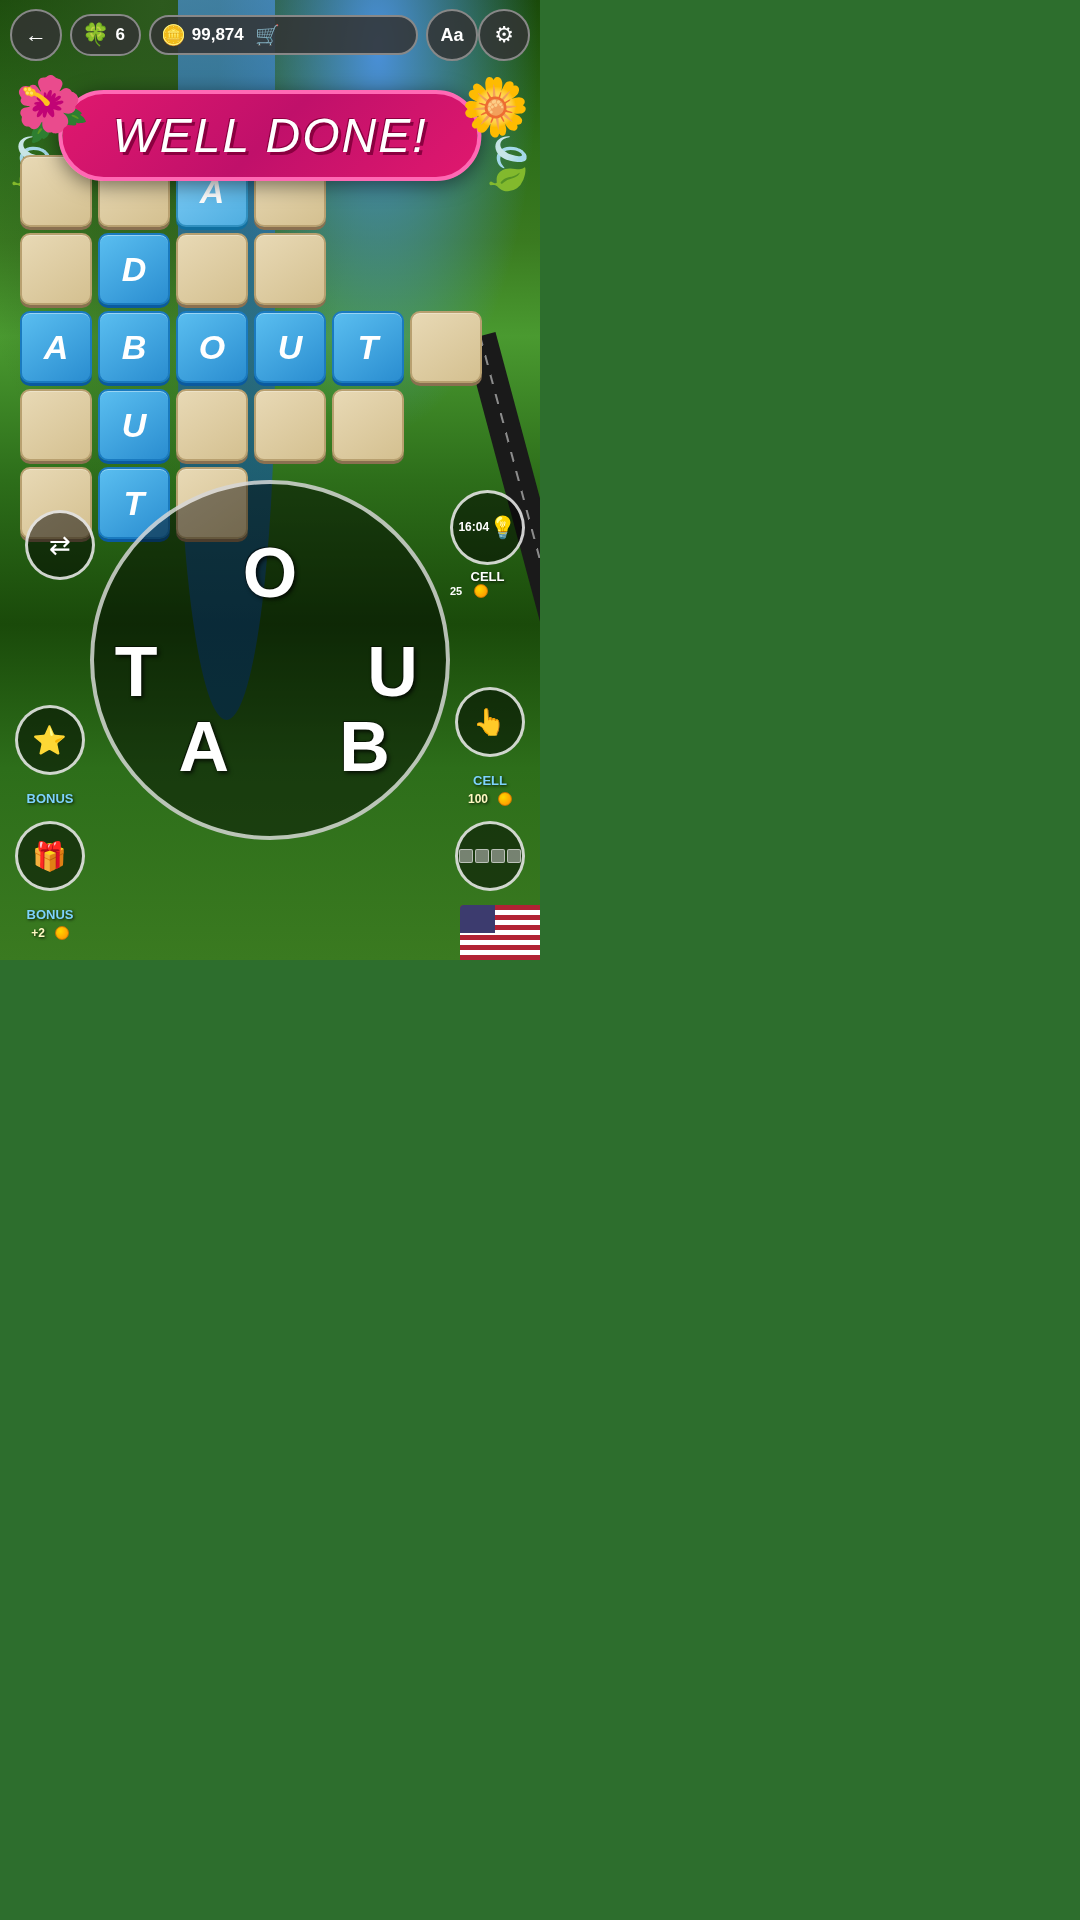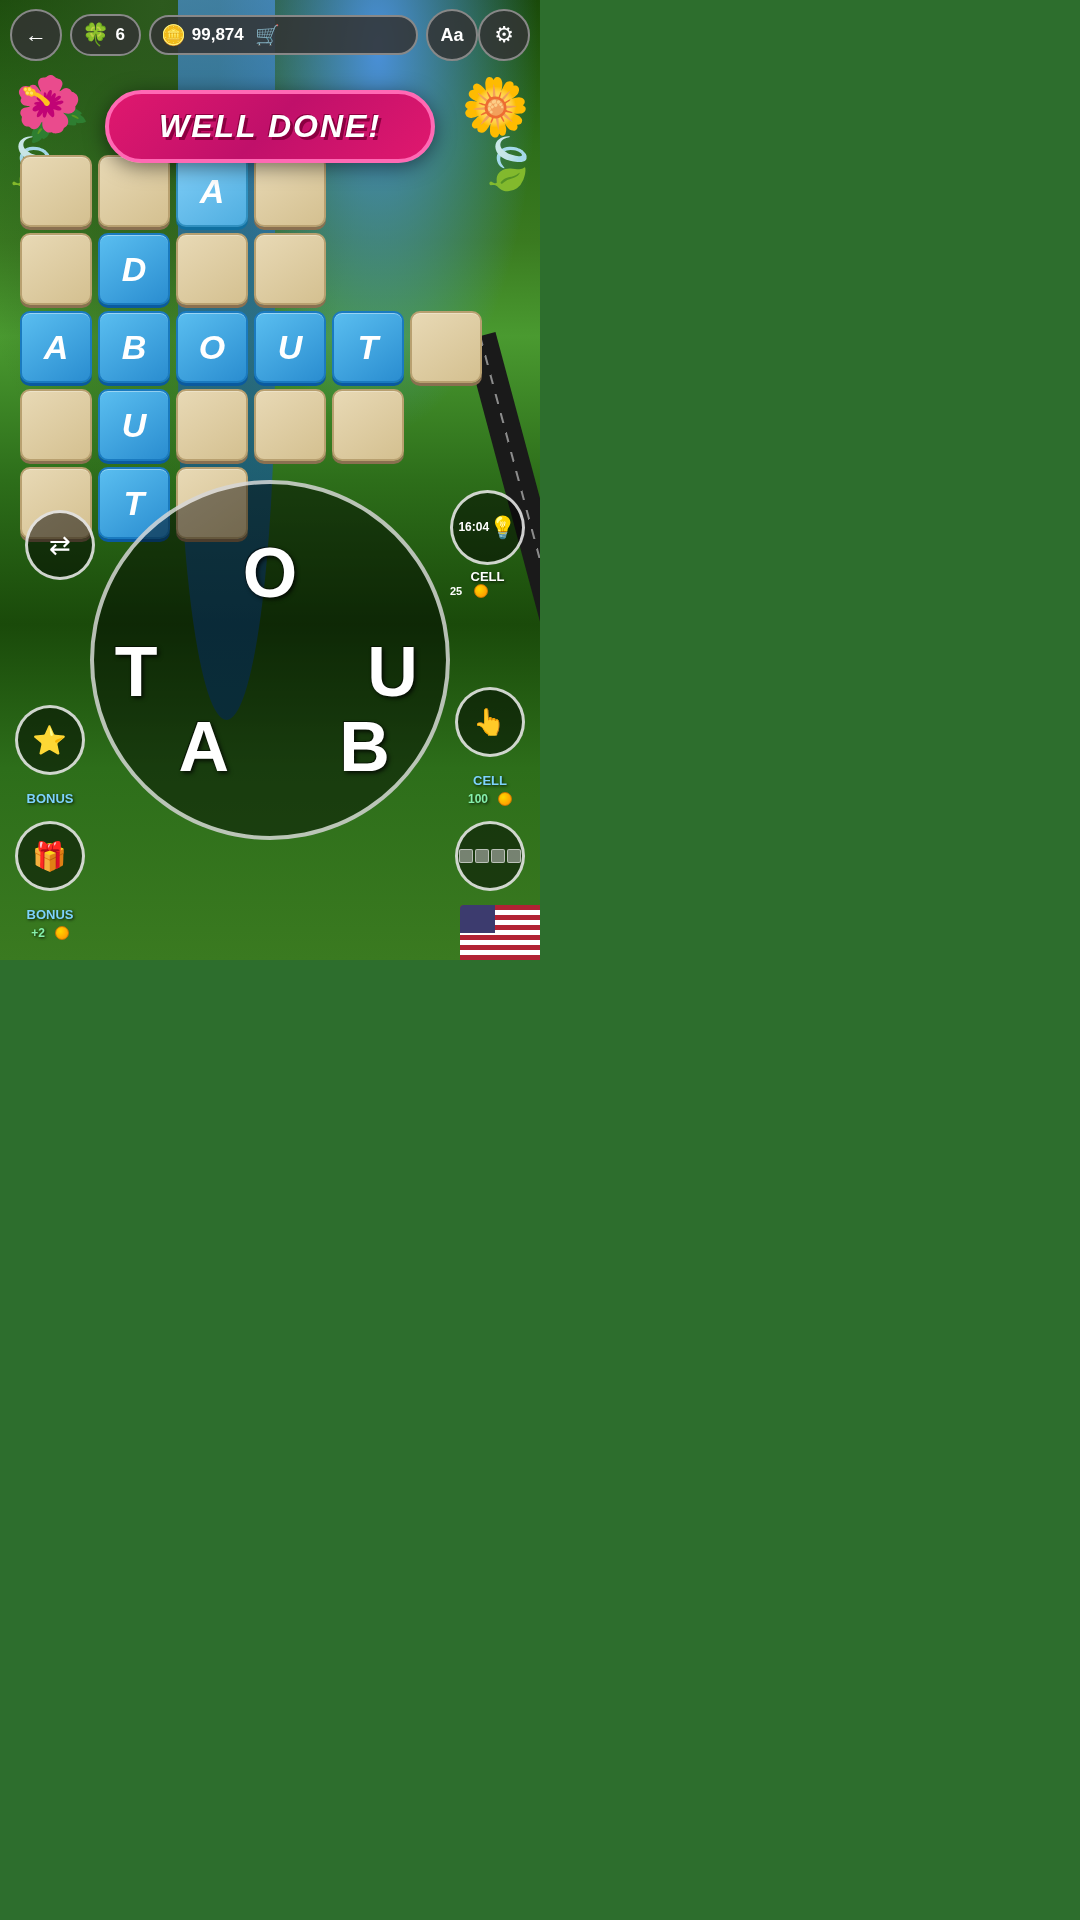--- a/index.html
+++ b/index.html
@@ -151,22 +151,22 @@
       background: linear-gradient(135deg, #e0186e 0%, #c0106a 50%, #e0186e 100%);
       border-radius: 50px;
       padding: 14px 50px;
       border: 4px solid #ff69b4;
       box-shadow: 0 4px 20px rgba(0,0,0,0.5);
       white-space: nowrap;
     }
 
     .well-done-text {
       color: #fff;
-      font-size: 32px;
-      font-weight: 700;
+      font-size: 48px;
+      font-weight: 400;
       font-style: italic;
       text-shadow: 3px 3px 0 #8b0040, -1px -1px 0 #8b0040;
       letter-spacing: 2px;
     }
 
     
     .flower-left {
       position: absolute;
       top: 75px;
       left: 15px;
@@ -306,21 +306,21 @@
     .action-btn-label {
       color: #7dd3fc;
       font-size: 13px;
       font-weight: bold;
       text-align: center;
       text-shadow: 1px 1px 3px rgba(0,0,0,0.8);
       margin-top: 12px;
     }
 
     .action-btn-sub {
-      color: #86efac;
+      color: #fef9c3;
       font-size: 12px;
       font-weight: bold;
       text-shadow: 1px 1px 3px rgba(0,0,0,0.8);
       display: flex;
       align-items: center;
       gap: 8px;
     }
 
     
     .shuffle-btn {

